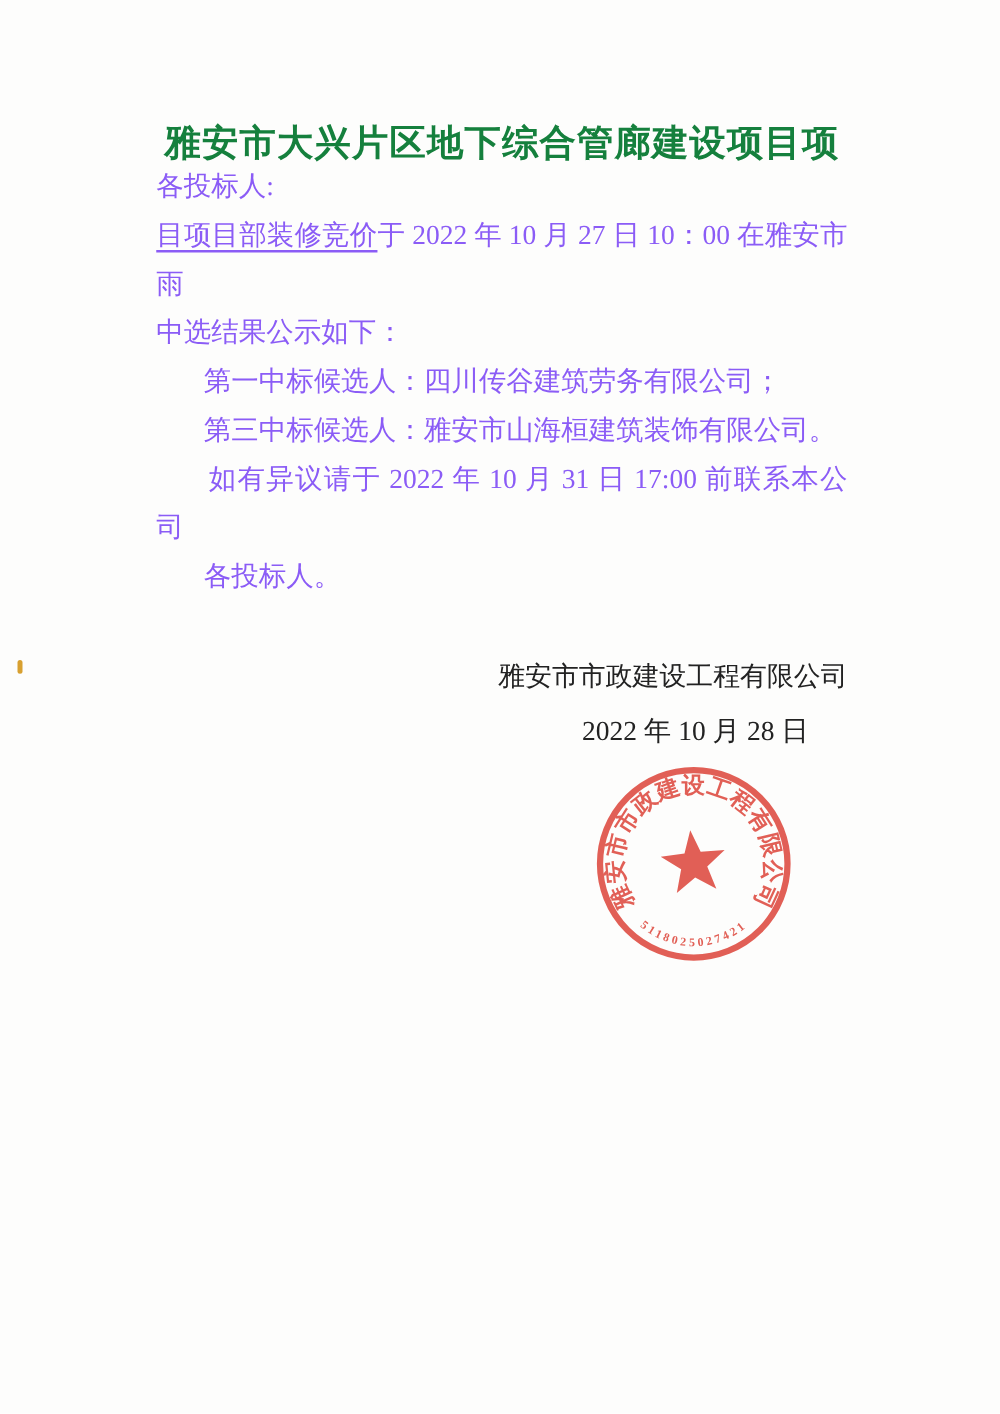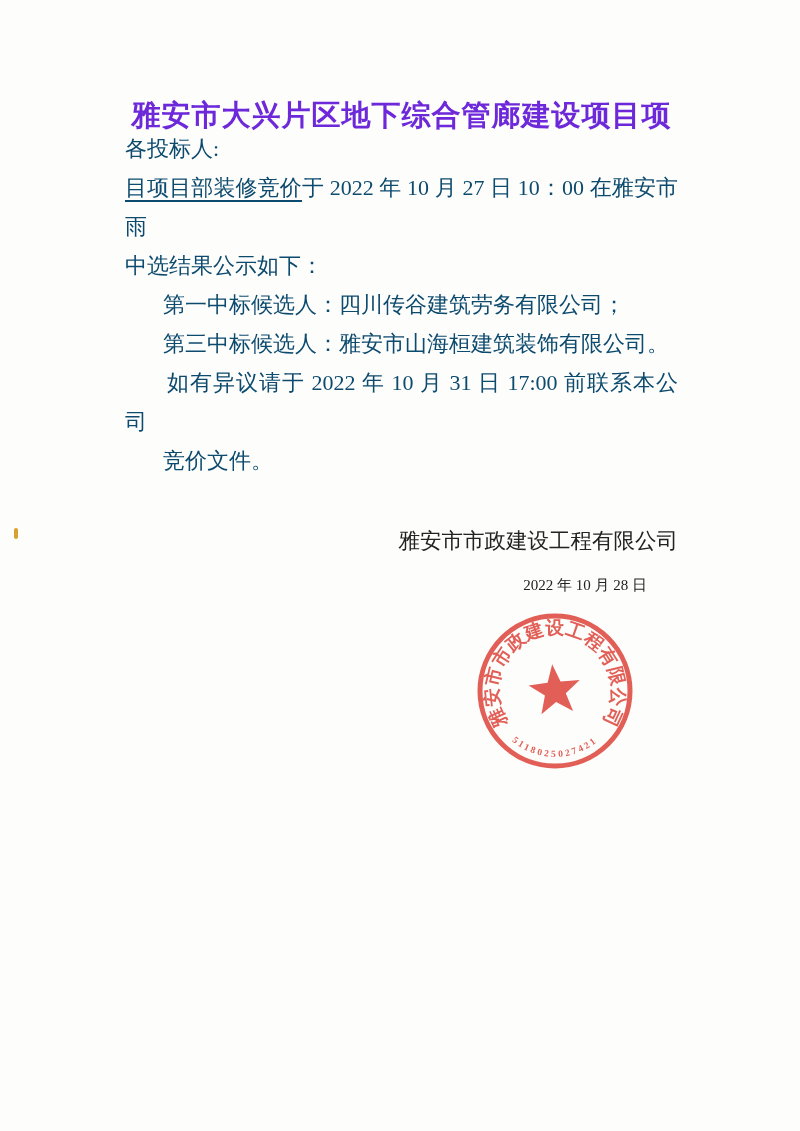--- a/index.html
+++ b/index.html
@@ -15,27 +15,27 @@
     position:absolute;
     left:125px;top:94px;
     width:553px;
   }
   .title{
     text-align:center;
     font-size:29px;
     line-height:42px;
     font-weight:700;
     letter-spacing:1px;
-    color:#6d28d9;
+    color:#15803d;
   }
   .body{
     margin-top:-7px;
     font-size:22px;
     line-height:39px;
-    color:#0c4a6e;
+    color:#8b5cf6;
   }
   .line{white-space:nowrap;}
   .justify{
     white-space:normal;
     text-align:justify;
     text-align-last:justify;
   }
   .indent2{text-indent:42px;}
   .pad2{padding-left:38px;}
   .hang{text-indent:-8px;}
@@ -47,21 +47,21 @@
   .signature{
     margin-top:39px;
     text-align:right;
     font-size:21.5px;
     line-height:44px;
     color:#222;
   }
   .date{
     text-align:right;
     padding-right:31px;
-    font-size:15px;
+    font-size:22px;
     line-height:44px;
     color:#222;
   }
   .stamp{
     position:absolute;
     left:475px;top:611px;
     width:160px;height:160px;
     mix-blend-mode:multiply;
     opacity:.88;
   }
@@ -97,21 +97,21 @@
 
 
       <div class="line">中选结果公示如下：</div>
 
       <div class="line pad2">第一中标候选人：四川传谷建筑劳务有限公司；</div>
       <div class="line pad2">第三中标候选人：雅安市山海桓建筑装饰有限公司。</div>
 
 
       <div class="line justify indent2">如有异议请于 2022 年 10 月 31 日 17:00 前联系本公司</div>
 
-      <div class="line pad2">竞价文件。</div>
+      <div class="line pad2">各投标人。</div>
     </div>
 
     <div class="signature">雅安市市政建设工程有限公司</div>
     <div class="date">2022 年 10 月 28 日</div>
 
   </div>
 
   <svg class="stamp" viewBox="0 0 160 160" xmlns="http://www.w3.org/2000/svg">
     <defs>
       <path id="arcTop" d="M 33.3 112.7 A 57 57 0 1 1 126.7 112.7" fill="none"></path>

